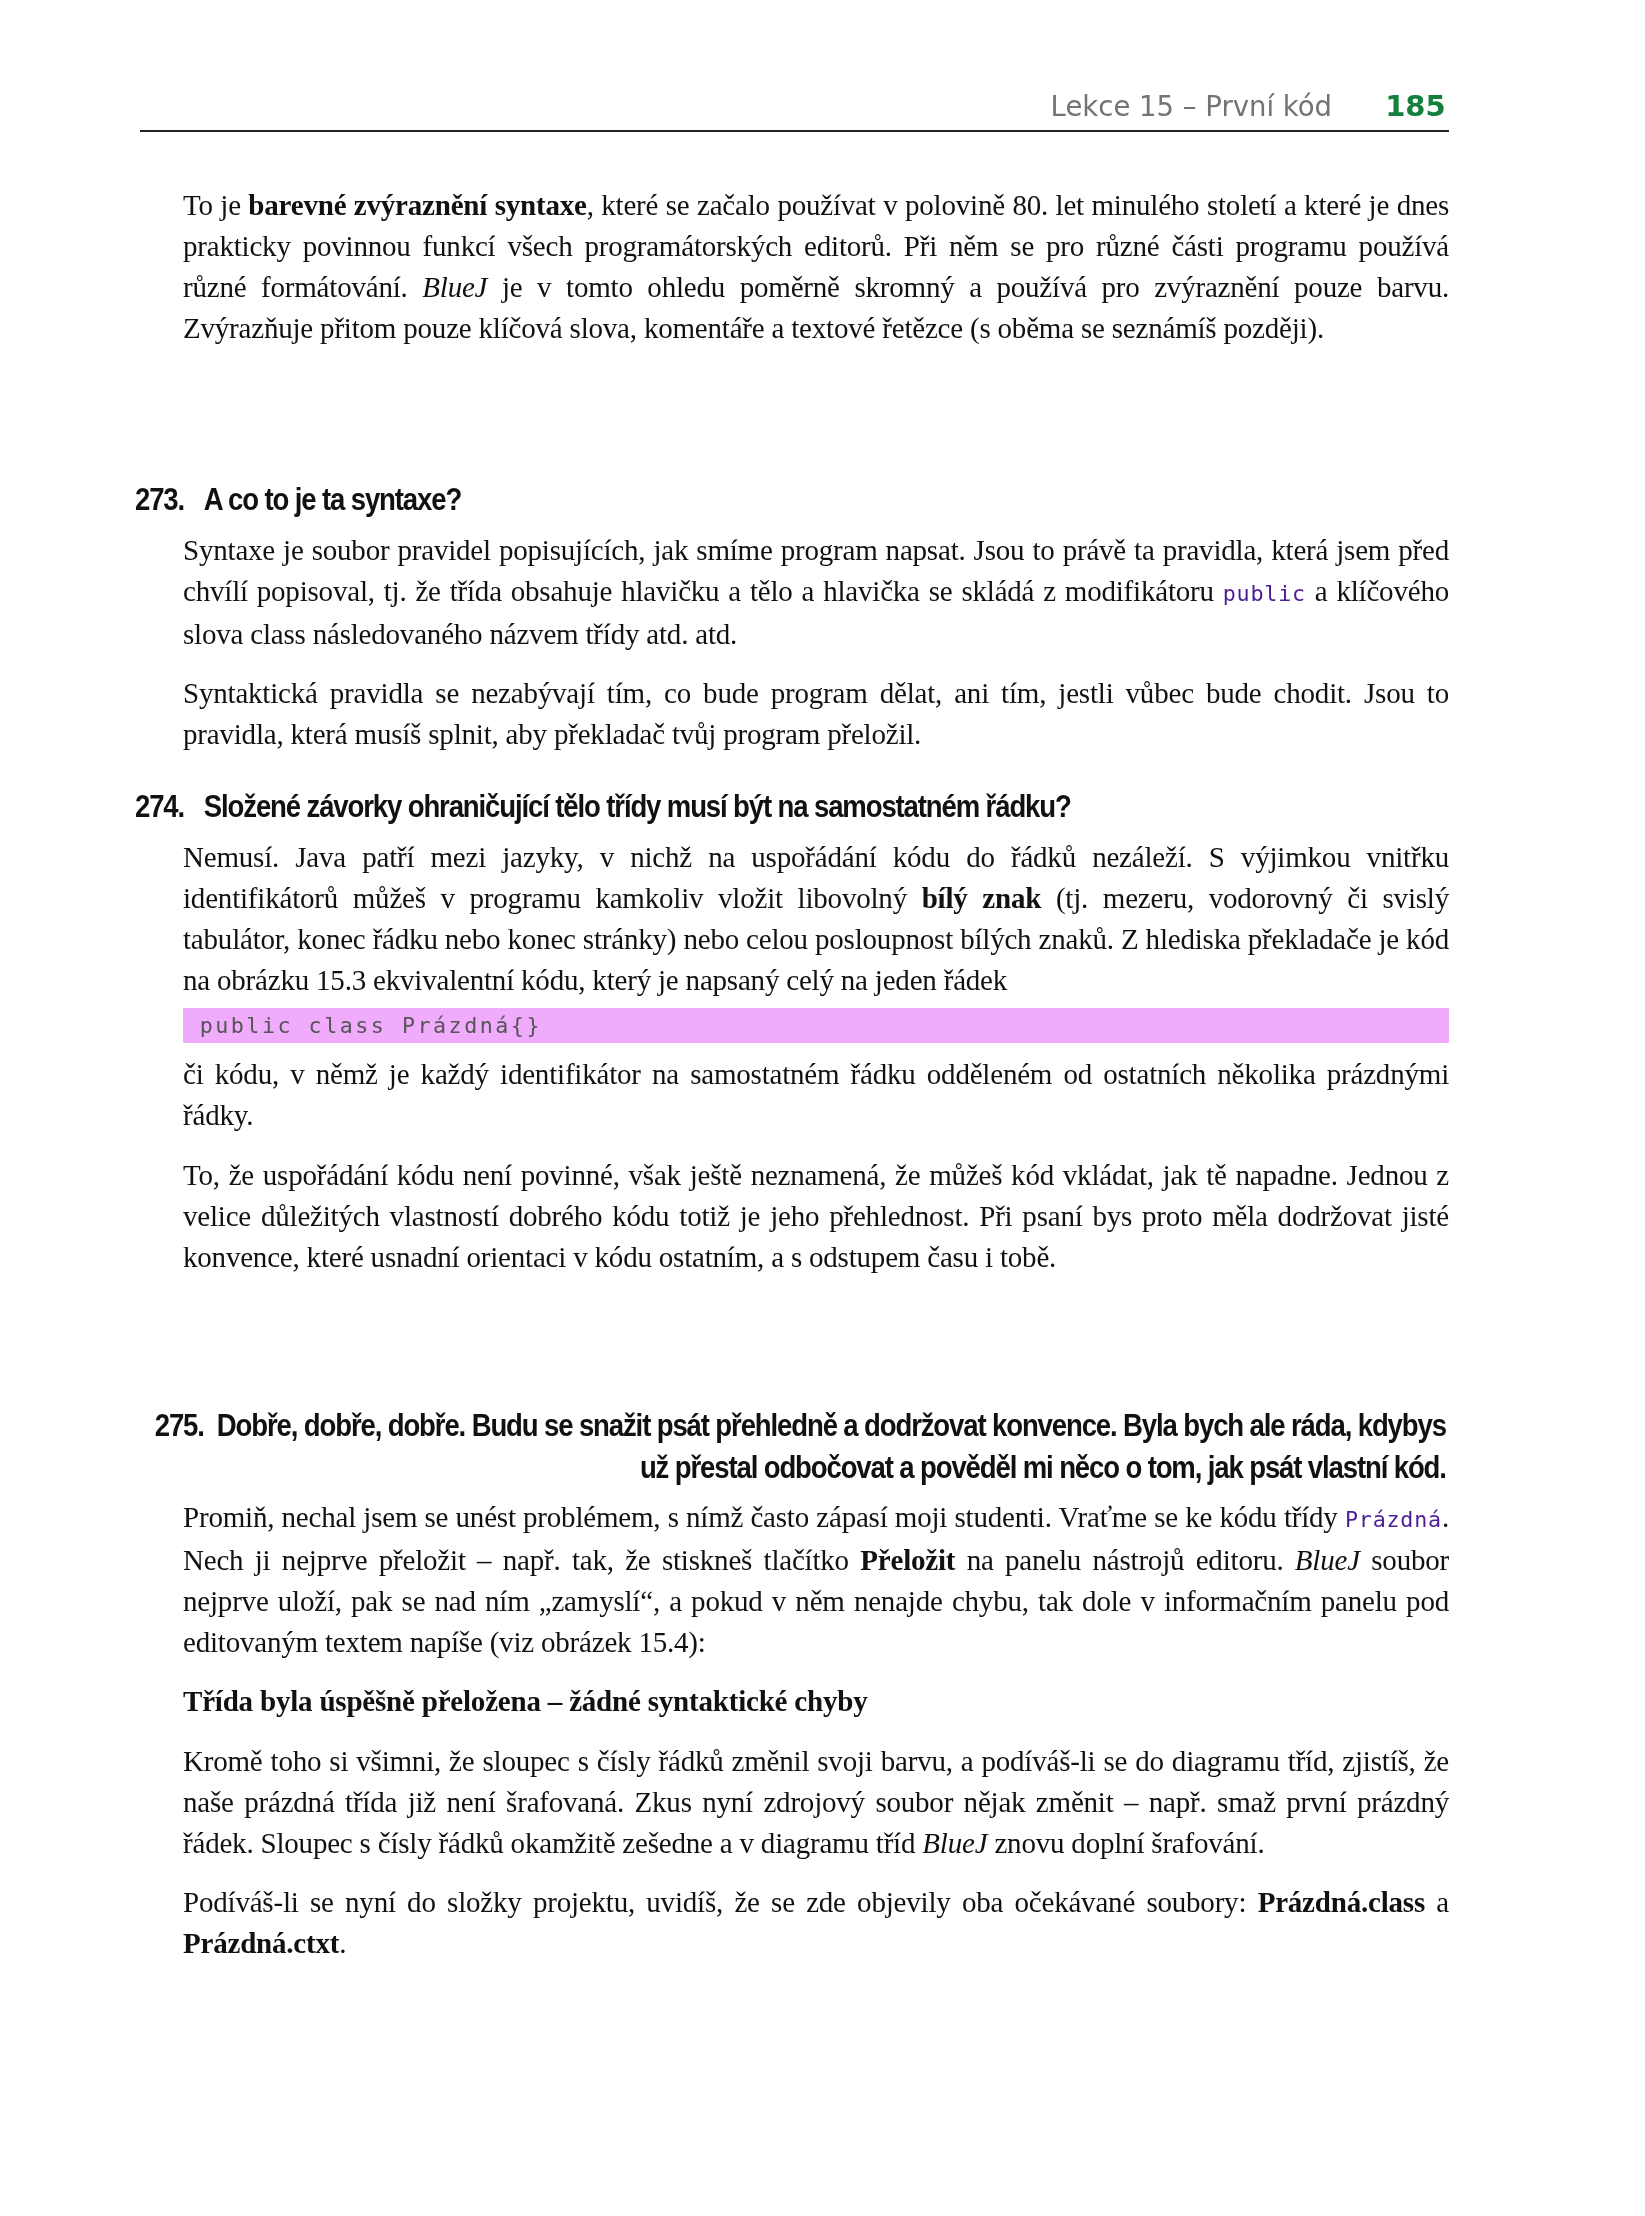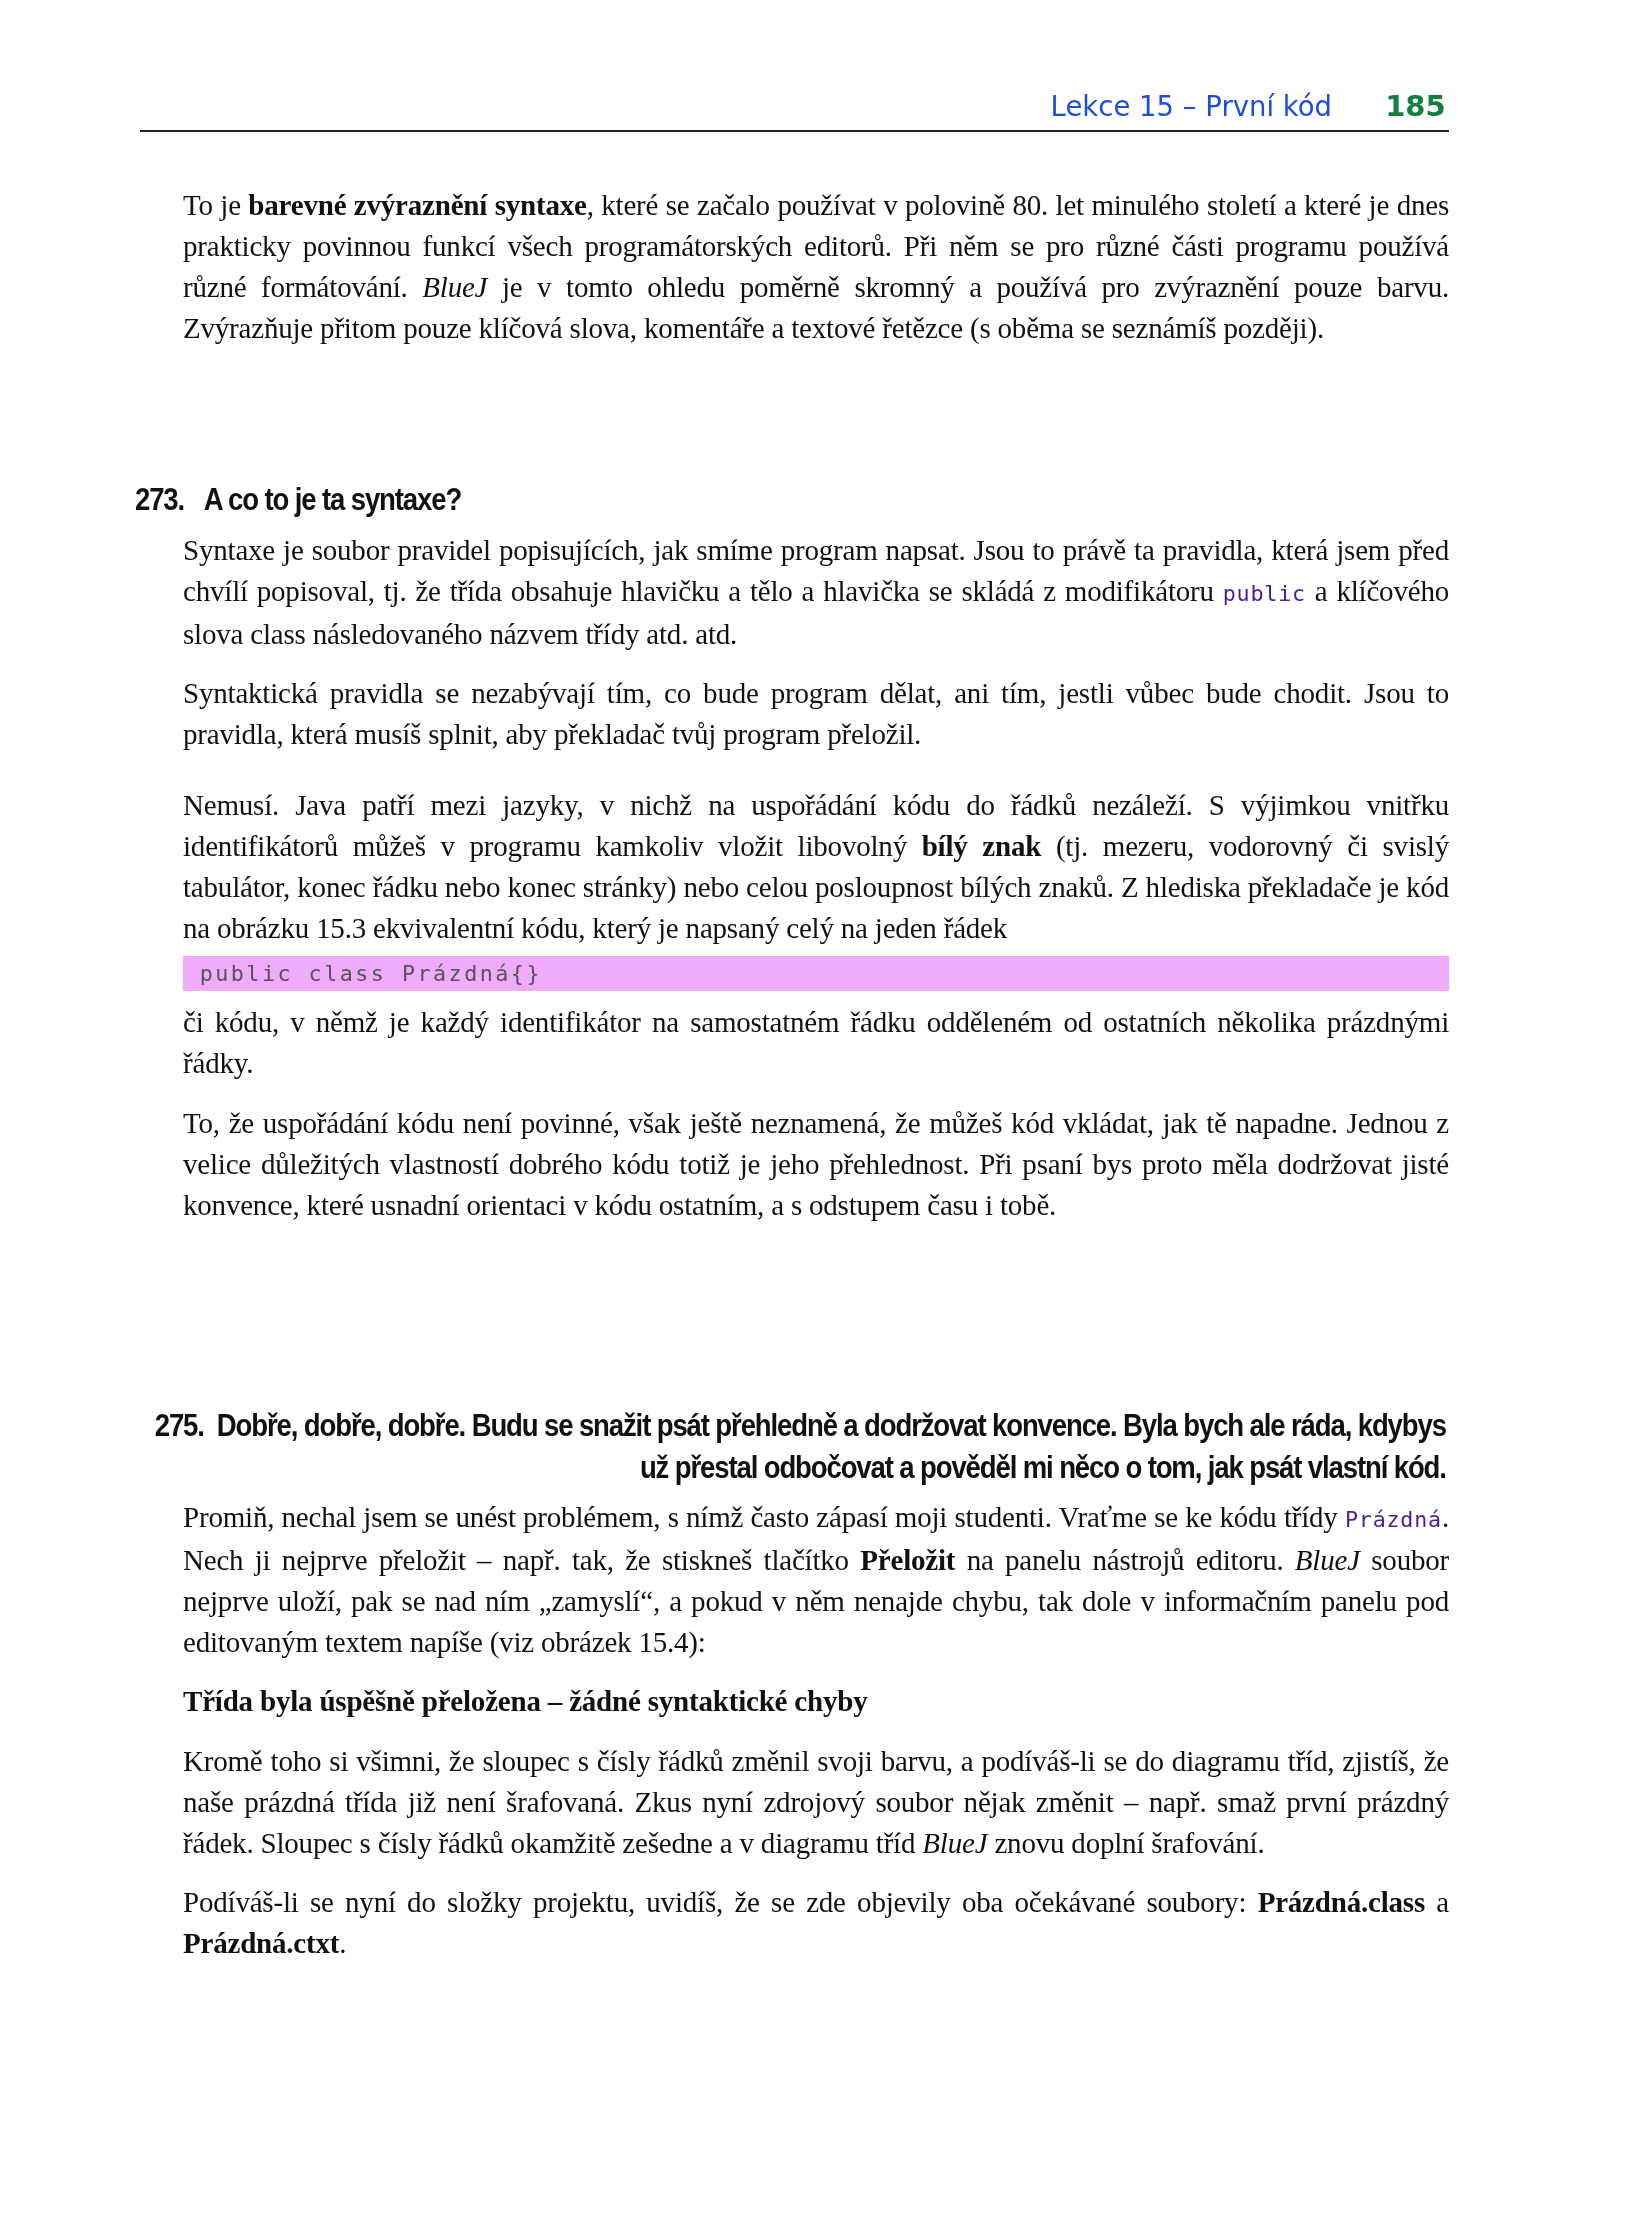--- a/index.html
+++ b/index.html
@@ -1,20 +1,20 @@
 <!DOCTYPE html>
 <html style="font-size:13.3px"><head>
 <meta charset="utf-8">
 <style>
   html, body { margin: 0; padding: 0; background: #ffffff; }
   body { width: 1646px; height: 2216px; position: relative; overflow: hidden; color: #111; }
   .page { position: absolute; left: 0; top: 0; width: 1646px; height: 2216px; }
 
   .running-head { position: absolute; left: 140px; top: 87px; width: 1309px; height: 43px; border-bottom: 2.5px solid #222; }
-  .rh-title { position: absolute; right: 117px; top: 3.3px; font-family: "DejaVu Sans", sans-serif; font-size: 27.5px; color: #1d4ed8; margin-left: 31px; }
+  .rh-title { position: absolute; right: 117px; top: 3.3px; font-family: "DejaVu Sans", sans-serif; font-size: 27.5px; color: #737373; margin-left: 31px; }
   .rh-page { position: absolute; right: 3.3px; top: 1.7px; font-family: "DejaVu Sans", sans-serif; font-size: 29px; font-weight: bold; color: #15803d; }
 
   .content { position: absolute; left: 135px; top: 185px; width: 1314px; }
 
   .q { margin: 0 0 0 0; }
   .q-head { display: flex; font-family: "Liberation Sans", sans-serif; font-weight: bold; font-size: 32px; line-height: 42px; letter-spacing: -1.3px; transform: scaleX(0.86); transform-origin: left center; width: 116%; }
   .q-num { width: 80px; flex: none; }
   .q-text { flex: 1; }
 
   .body { margin-left: 48px; font-family: "Liberation Serif", serif; font-size: 29px; line-height: 41px; text-align: justify; letter-spacing: -0.2px; }
@@ -59,20 +59,26 @@
           <span class="q-text">A co to je ta syntaxe?</span>
         </div>
       </div>
       <div class="body">
         <p><span>Syntaxe je soubor pravidel popisujících, jak smíme program napsat. Jsou to právě ta pravidla, která jsem před chvílí popisoval, tj. že třída obsahuje hlavičku a tělo a hlavička se skládá z modifikátoru </span><span class="mono">public</span><span> a klíčového slova class následovaného názvem třídy atd. atd.</span></p>
         <p><span>Syntaktická pravidla se nezabývají tím, co bude program dělat, ani tím, jestli vůbec bude chodit. Jsou to pravidla, která musíš splnit, aby překladač tvůj program přeložil.</span></p>
       </div>
     </section>
 
     <section id="q274" class="q">
+      <div class="q-head-wrap">
+        <div class="q-head">
+          <span class="q-num">274.</span>
+          <span class="q-text">Složené závorky ohraničující tělo třídy musí být na samostatném řádku?</span>
+        </div>
+      </div>
       <div class="body">
         <p style="margin-bottom:6.7px"><span>Nemusí. Java patří mezi jazyky, v nichž na uspořádání kódu do řádků nezáleží. S výjimkou vnitřku identifikátorů můžeš v programu kamkoliv vložit libovolný </span><b>bílý znak</b><span> (tj. mezeru, vodorovný či svislý tabulátor, konec řádku nebo konec stránky) nebo celou posloupnost bílých znaků. Z hlediska překladače je kód na obrázku 15.3 ekvivalentní kódu, který je napsaný celý na jeden řádek</span></p>
         <div class="codeblock">public class Prázdná{}</div>
         <p><span>či kódu, v němž je každý identifikátor na samostatném řádku odděleném od ostatních několika prázdnými řádky.</span></p>
         <p><span>To, že uspořádání kódu není povinné, však ještě neznamená, že můžeš kód vkládat, jak tě napadne. Jednou z velice důležitých vlastností dobrého kódu totiž je jeho přehlednost. Při psaní bys proto měla dodržovat jisté konvence, které usnadní orientaci v kódu ostatním, a s odstupem času i tobě.</span></p>
       </div>
     </section>
 
     <section id="q275" class="q">
       <div class="q-head-2">

